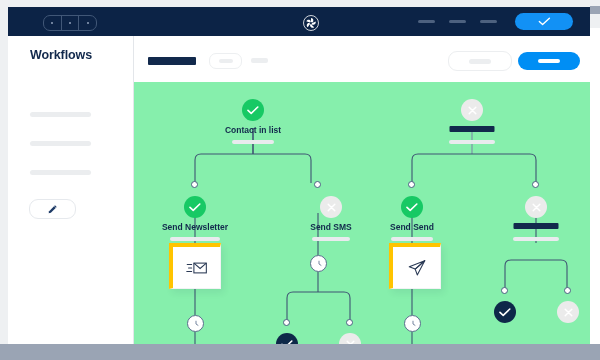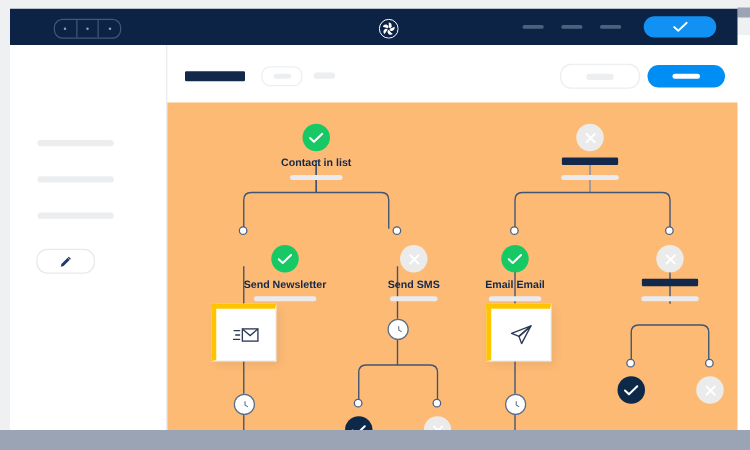--- a/index.html
+++ b/index.html
@@ -209,21 +209,21 @@
     background: #008ef4;
     display: flex; align-items: center; justify-content: center;
   }
   .tool-primary .ph { width: 22px; height: 4px; border-radius: 2px; background: #ffffff; }
 
   
   .canvas {
     position: absolute;
     left: 134px; top: 82px;
     right: 10px; bottom: 16px;
-    background: #fdba74;
+    background: #86efac;
     overflow: hidden;
   }
   .canvas-border {
     position: absolute;
     left: 134px; top: 82px;
     width: 1px; height: 262px;
     background: #e3e6ea;
   }
 
   svg.wires { position: absolute; left: 0; top: 0; }
@@ -341,20 +341,21 @@
       <span class="tb-dash"></span>
       <div class="tb-cta">
         <svg width="13" height="9" viewBox="0 0 13 9">
           <path d="M1.3 4.6 L4.6 7.6 L11.4 1.2" fill="none" stroke="#ffffff" stroke-width="1.4" stroke-linecap="round" stroke-linejoin="round"></path>
         </svg>
       </div>
     </div>
   </div>
 
   <div class="sidebar">
+    <div class="sidebar-title">Workflows</div>
     <div class="sb-bar b1"></div>
     <div class="sb-bar b2"></div>
     <div class="sb-bar b3"></div>
     <div class="sb-edit">
       <svg width="11" height="11" viewBox="0 0 16 16">
         <path d="M11.6 1.9 L14.1 4.4 L5.6 12.9 L2.4 13.6 L3.1 10.4 Z" fill="#1d3a66"></path>
         <path d="M10.3 3.2 L12.8 5.7" stroke="#ffffff" stroke-width="0.8"></path>
       </svg>
     </div>
   </div>
@@ -424,21 +425,21 @@
       </div>
       <div class="node-label-ph"></div>
       <div class="dot-label" style="left:-12px; top:41px; width:46px;"></div>
     </div>
 
     <div class="port" style="left:57px;  top:99px;"></div>
     <div class="port" style="left:180px; top:99px;"></div>
     <div class="port" style="left:274px; top:99px;"></div>
     <div class="port" style="left:398px; top:99px;"></div>
 
-    <div class="node" style="left:50px; top:114px;margin-left:33px;">
+    <div class="node" style="left:50px; top:114px;">
       <div class="circ green">
         <svg width="12" height="9" viewBox="0 0 12 9">
           <path d="M1 4.4 L4.2 7.4 L10.8 1" fill="none" stroke="#ffffff" stroke-width="1.6" stroke-linecap="round" stroke-linejoin="round"></path>
         </svg>
       </div>
       <div class="node-label">Send Newsletter</div>
       <div class="dot-label" style="left:-14px; top:41px; width:50px;"></div>
     </div>
 
     <div class="node" style="left:186px; top:114px;">
@@ -450,21 +451,21 @@
       <div class="node-label">Send SMS</div>
       <div class="dot-label" style="left:-8px; top:41px; width:38px;"></div>
     </div>
 
     <div class="node" style="left:267px; top:114px;">
       <div class="circ green">
         <svg width="12" height="9" viewBox="0 0 12 9">
           <path d="M1 4.4 L4.2 7.4 L10.8 1" fill="none" stroke="#ffffff" stroke-width="1.6" stroke-linecap="round" stroke-linejoin="round"></path>
         </svg>
       </div>
-      <div class="node-label">Email Email</div>
+      <div class="node-label">Send Send</div>
       <div class="dot-label" style="left:-10px; top:41px; width:42px;"></div>
     </div>
 
     <div class="node" style="left:391px; top:114px;">
       <div class="circ grey">
         <svg width="11" height="11" viewBox="0 0 12 12">
           <path d="M2.4 2.4 L9.6 9.6 M9.6 2.4 L2.4 9.6" stroke="#ffffff" stroke-width="1.6" stroke-linecap="round"></path>
         </svg>
       </div>
       <div class="node-label-ph"></div>

